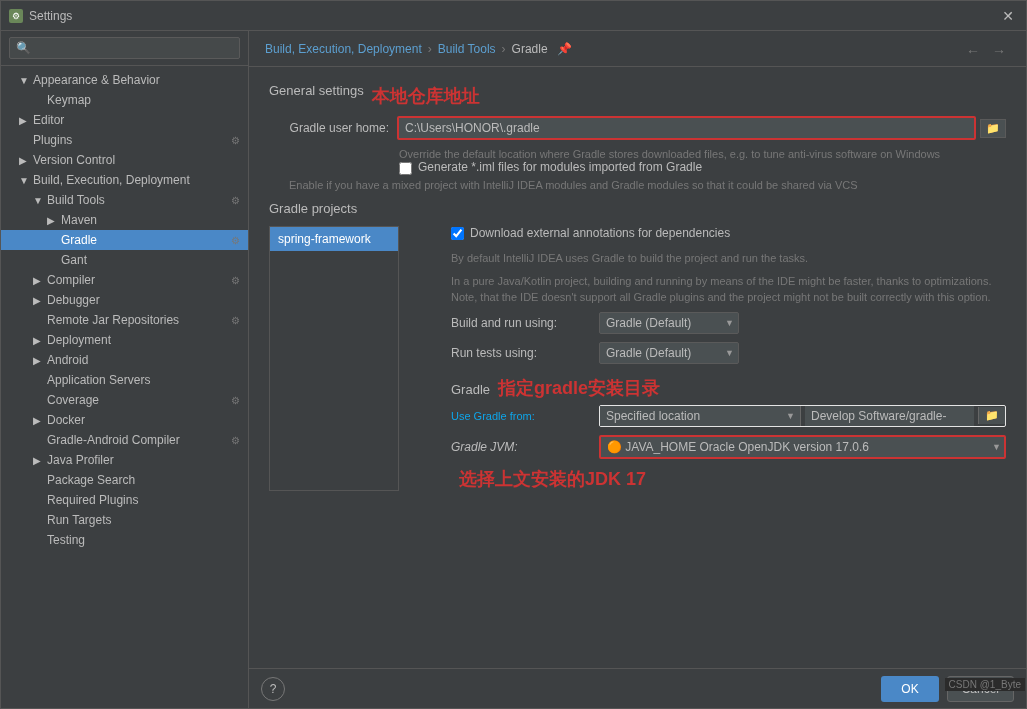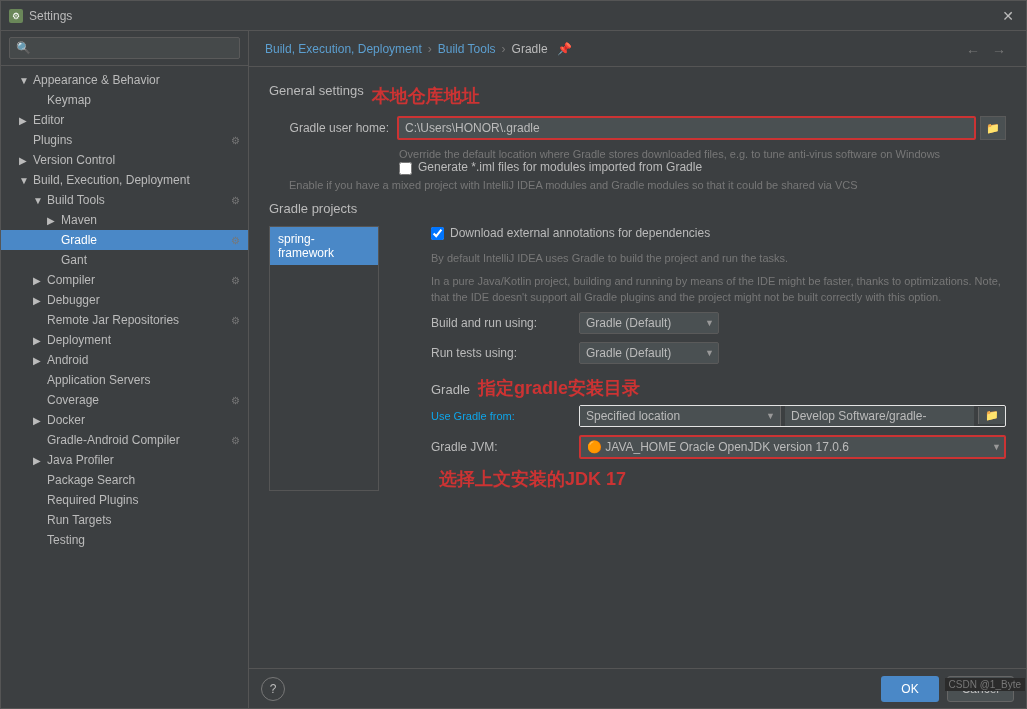--- a/index.html
+++ b/index.html
@@ -213,20 +213,21 @@
     .field-label {
       color: #bbbbbb;
       font-size: 12px;
       min-width: 120px;
       text-align: right;
     }
 
     .field-input-wrap {
       flex: 1;
       display: flex;
+      align-items: center;
       gap: 4px;
     }
 
     .text-input {
       flex: 1;
       background: #4a5052;
       border: 2px solid #cc3333;
       color: #bbbbbb;
       padding: 3px 6px;
       font-size: 12px;
@@ -266,21 +267,21 @@
     }
 
     .checkbox-sub {
       color: #777;
       font-size: 11px;
       padding-left: 20px;
       margin-bottom: 10px;
     }
 
     .project-list {
-      width: 110px;
+      width: 130px;
       background: #3c3f41;
       border: 1px solid #555;
       margin-right: 16px;
     }
 
     .project-item {
       padding: 5px 8px;
       cursor: pointer;
       font-size: 12px;
       color: #bbbbbb;
@@ -436,20 +437,21 @@
       display: flex;
       align-items: center;
       gap: 8px;
       margin-bottom: 8px;
     }
 
     .jvm-label {
       min-width: 140px;
       color: #bbbbbb;
       font-size: 12px;
+      font-style: italic;
     }
 
     .jvm-select-wrap {
       flex: 1;
       position: relative;
       display: inline-flex;
     }
 
     .jvm-select-wrap::after {
       content: "▼";

